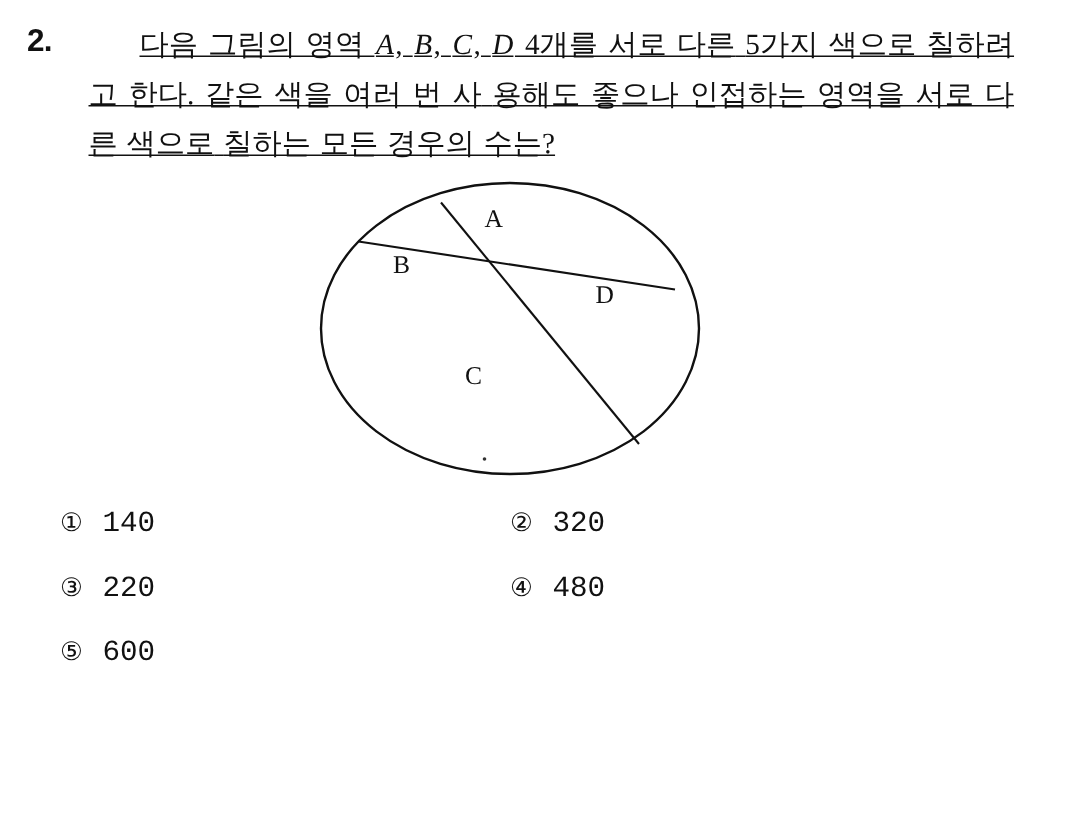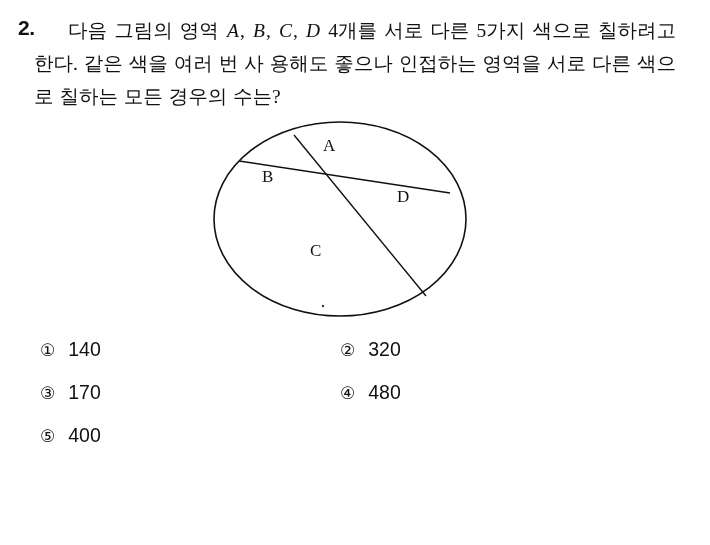--- a/index.html
+++ b/index.html
@@ -31,27 +31,28 @@
   .q-number {
     position: absolute;
     left: 4px;
     top: 2px;
     font-family: "Liberation Sans", sans-serif;
     font-weight: bold;
     font-size: 21px;
     letter-spacing: -0.5px;
   }
   .q-text {
-    margin-left: 20px;
+    margin-left: 45px;
     margin-right: 12px;
     font-size: 19.5px;
     line-height: 33px;
     text-indent: 34px;
     text-align: justify;
     word-spacing: 1px;
+    text-decoration: underline;
   }
   .q-text .var {
     font-family: "Liberation Serif", serif;
     font-style: italic;
     padding: 0 1px;
   }
 
   
   .figure-wrap {
     position: relative;
@@ -96,21 +97,21 @@
     font-size: 19px;
   }
   .choice.col1 { width: 300px; }
   .circ-num {
     font-family: "DejaVu Sans", sans-serif;
     font-size: 17px;
     margin-right: 13px;
     line-height: 1;
   }
   .choice-text {
-    font-family: Liberation Sans, sans-serif;
+    font-family: Liberation Mono, monospace;
     font-size: 19.5px;
   }
 </style>
 </head>
 <body>
 
 <div class="page">
 
   <div class="question">
     <span class="q-number">2.</span>
@@ -147,28 +148,28 @@
         <span class="choice-text">140</span>
       </div>
       <div class="choice">
         <span class="circ-num">②</span>
         <span class="choice-text">320</span>
       </div>
     </div>
     <div class="choice-row">
       <div class="choice col1">
         <span class="circ-num">③</span>
-        <span class="choice-text">170</span>
+        <span class="choice-text">220</span>
       </div>
       <div class="choice">
         <span class="circ-num">④</span>
         <span class="choice-text">480</span>
       </div>
     </div>
     <div class="choice-row">
       <div class="choice col1">
         <span class="circ-num">⑤</span>
-        <span class="choice-text">400</span>
+        <span class="choice-text">600</span>
       </div>
     </div>
   </div>
 
 </div>
 
 </body></html>

